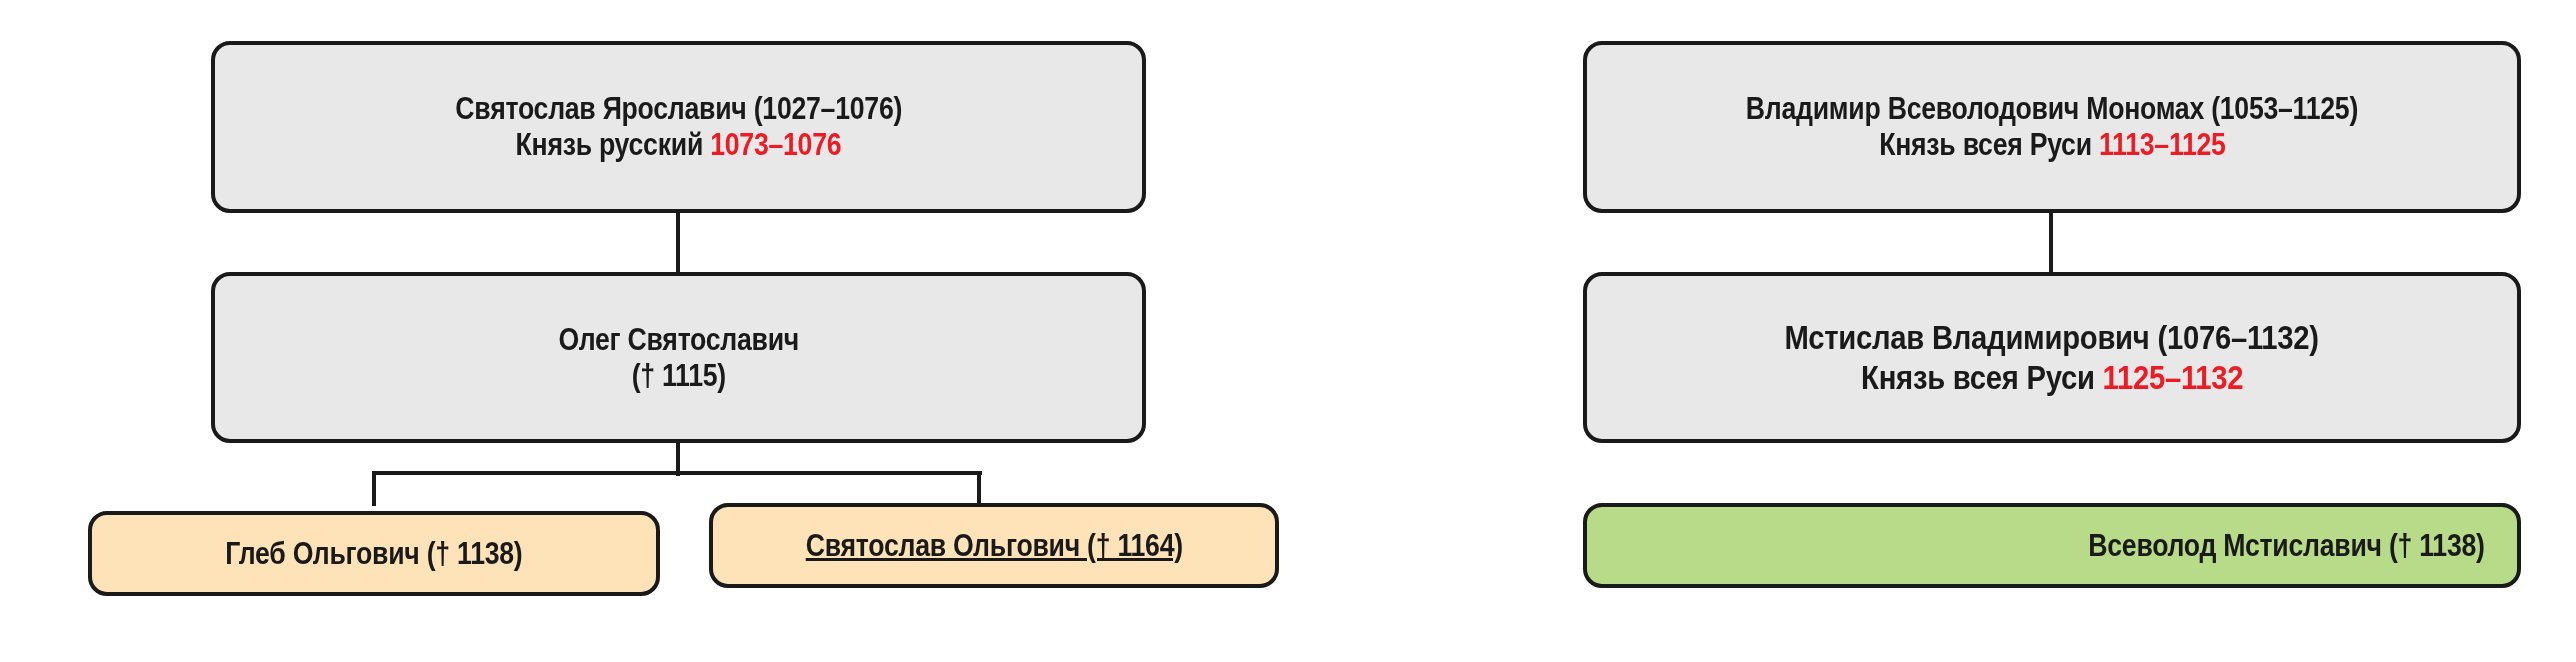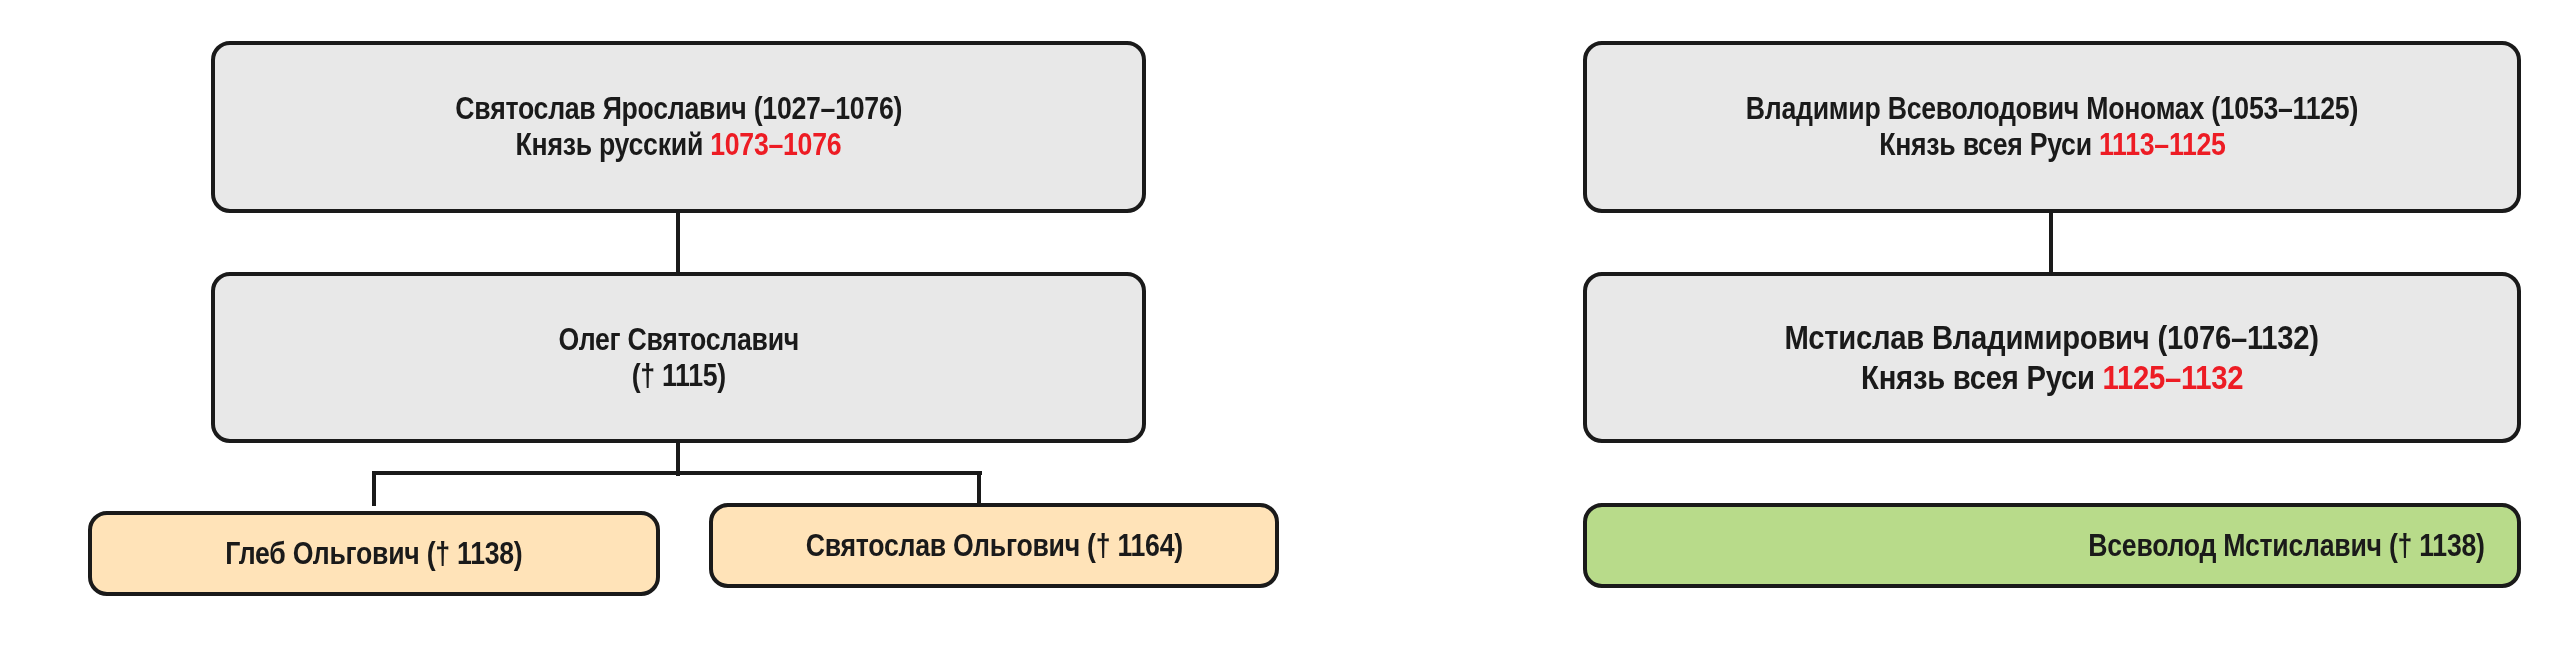--- a/index.html
+++ b/index.html
@@ -84,21 +84,21 @@
 
   <div class="conn-v" style="left:676px; top:443px; height:33px;"></div>
   <div class="conn-h" style="left:372px; top:471px; width:610px;"></div>
   <div class="conn-v" style="left:372px; top:471px; height:35px;"></div>
   <div class="conn-v" style="left:977px; top:471px; height:35px;"></div>
 
   <div class="node peach" style="left:88px; top:503px; width:572px; height:85px; font-size:31px;margin-top:8px;">
     <span class="node-line">Глеб Ольгович († 1138)</span>
   </div>
 
-  <div class="node peach" style="left:709px; top:503px; width:570px; height:85px; font-size:31px;">
+  <div class="node peach" style="left:709px; top:503px; width:570px; height:85px; font-size:31px;text-decoration:underline;">
     <span class="node-line">Святослав Ольгович († 1164)</span>
   </div>
 
   <div class="node gray" style="left:1583px; top:41px; width:938px; height:172px; font-size:31px;">
     <span class="node-line">Владимир Всеволодович Мономах (1053–1125)</span>
     <span class="node-line"><span>Князь всея Руси </span><span class="reign-years">1113–1125</span></span>
   </div>
 
   <div class="conn-v" style="left:2049px; top:212px; height:60px;"></div>
 

